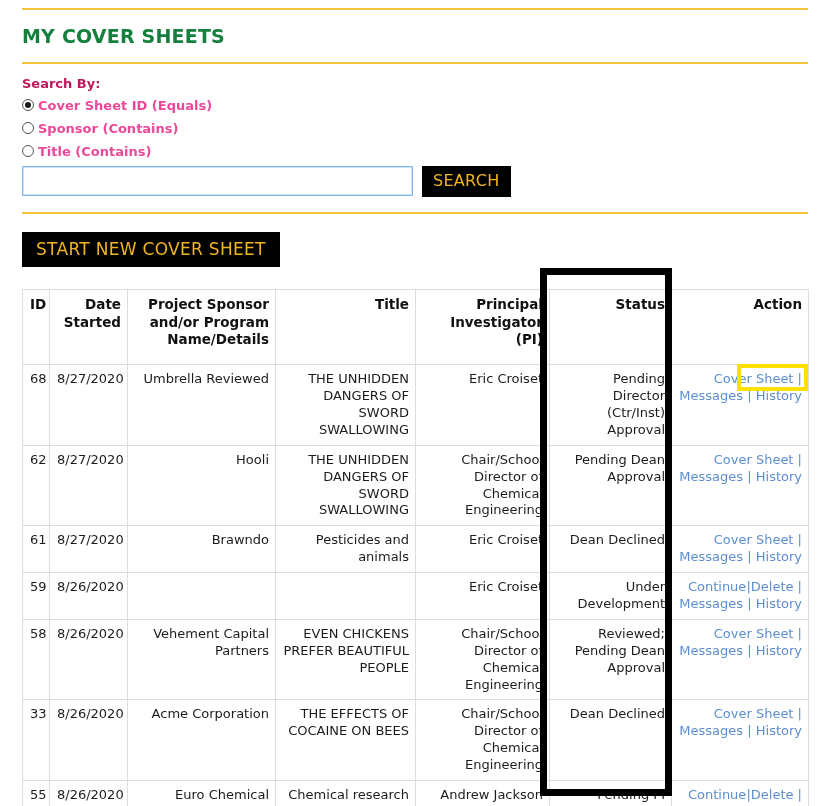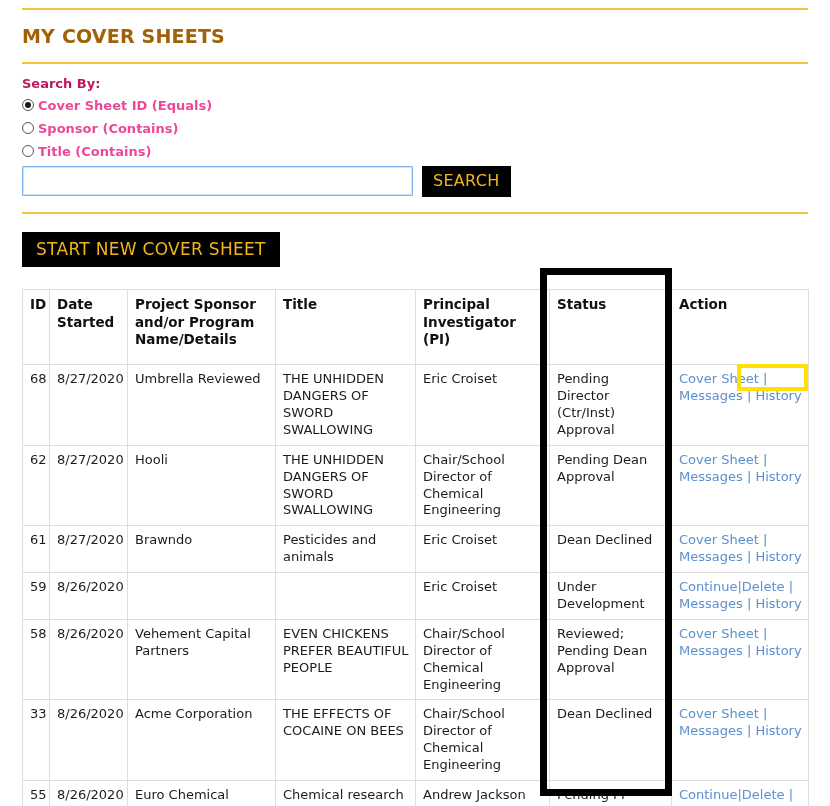--- a/index.html
+++ b/index.html
@@ -28,21 +28,21 @@
     border: 0;
     border-top: 2px solid #f0c53c;
     margin: 0;
   }
   .rule-top { margin-top: 8px; }
 
   .page-title {
     font-size: 19px;
     font-weight: bold;
     letter-spacing: 0.2px;
-    color: #a16207;
+    color: #15803d;
     margin: 17px 0 15px 0;
     line-height: 1.05;
   }
 
   .search-panel {
     padding-top: 12px;
   }
   .search-by-label {
     font-size: 13px;
     font-weight: bold;
@@ -135,21 +135,21 @@
     border-collapse: collapse;
     width: 786px;
     table-layout: fixed;
     font-size: 13px;
   }
   table.cover-table th,
   table.cover-table td {
     border: 1px solid #dddddd;
     vertical-align: top;
     padding: 6px 6px 6px 7px;
-    text-align: left;
+    text-align: right;
     line-height: 1.30;
     overflow: hidden;
   }
   table.cover-table th {
     font-weight: bold;
     font-size: 13.5px;
     color: #111;
     height: 62px;
     vertical-align: top;
   }

